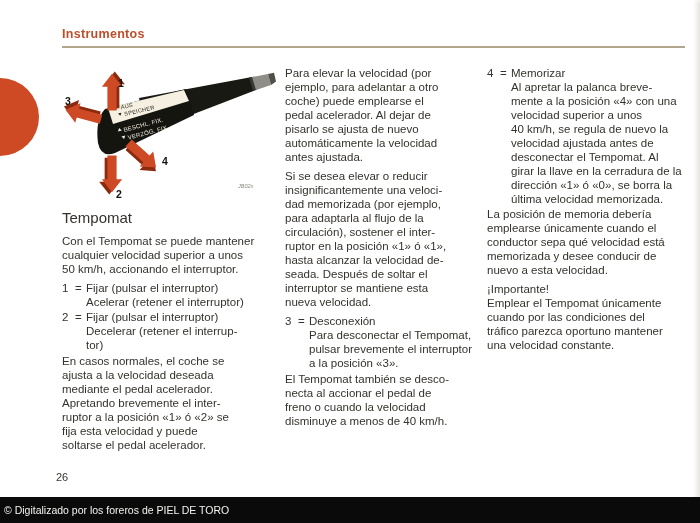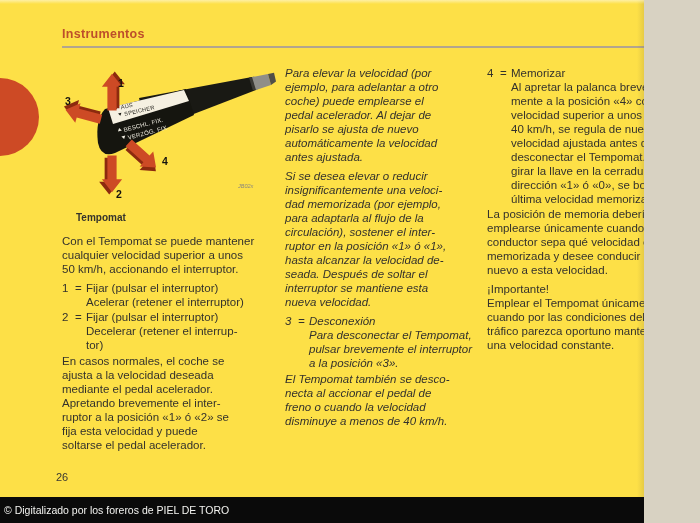--- a/index.html
+++ b/index.html
@@ -1,41 +1,41 @@
 <!DOCTYPE html>
 <html><head>
 <meta charset="utf-8">
 <style>
   html,body{margin:0;padding:0;background:#d8d2c2;}
   .page{
-    position:relative;width:644px;height:523px;overflow:hidden;
-    background:#fde047;
+    position:relative;width:700px;height:523px;overflow:hidden;
+    background:#ffffff;
     font-family:"Liberation Sans", sans-serif;
     color:#34322c;
   }
   .edge-right{position:absolute;top:0;right:0;bottom:26px;width:7px;
     background:linear-gradient(to right, rgba(0,0,0,0), rgba(110,95,60,.16));}
   .edge-top{position:absolute;top:0;left:0;right:0;height:4px;
     background:linear-gradient(to bottom, rgba(255,255,255,.5), rgba(255,255,255,0));}
 
   .hdr-title{position:absolute;left:62px;top:27px;font-size:12.5px;font-weight:bold;
     color:#bd4e2b;letter-spacing:.3px;}
   .hdr-rule{position:absolute;left:62px;top:46px;width:623px;height:2px;background:#b2a58e;}
 
   .thumb-circle{position:absolute;left:-39px;top:78px;width:78px;height:78px;
     border-radius:50%;background:#cd4a25;}
 
   .illus{position:absolute;left:55px;top:58px;width:250px;height:150px;}
 
   .col{position:absolute;}
   .col-left{left:62px;top:211px;width:215px;}
-  .col-mid{left:285px;top:66px;width:200px;font-style:italic;}
+  .col-mid{left:285px;top:66px;width:200px;}
   .col-right{left:487px;top:66px;width:213px;}
 
-  .heading{font-size:10px;font-weight:bold;margin:0 0 9px 14px;line-height:14px;}
+  .heading{font-size:15px;font-weight:normal;margin:0 0 9px 0;line-height:14px;}
   .p,.t{font-size:11.5px;line-height:14px;white-space:pre;margin:0;}
   .p{margin-bottom:5px;}
   .item{display:flex;margin-bottom:1px;}
   .item .num{flex:0 0 13px;font-size:11.5px;line-height:14px;}
   .item .eq{flex:0 0 11px;font-size:11.5px;line-height:14px;}
   .indent{}
   .mt{margin-top:2px;}
 
   .pagenum{position:absolute;left:56px;top:471px;font-size:11px;color:#3a3832;}
   .footer-bar{position:absolute;left:0;right:0;bottom:0;height:26px;background:#0a0a0a;}

